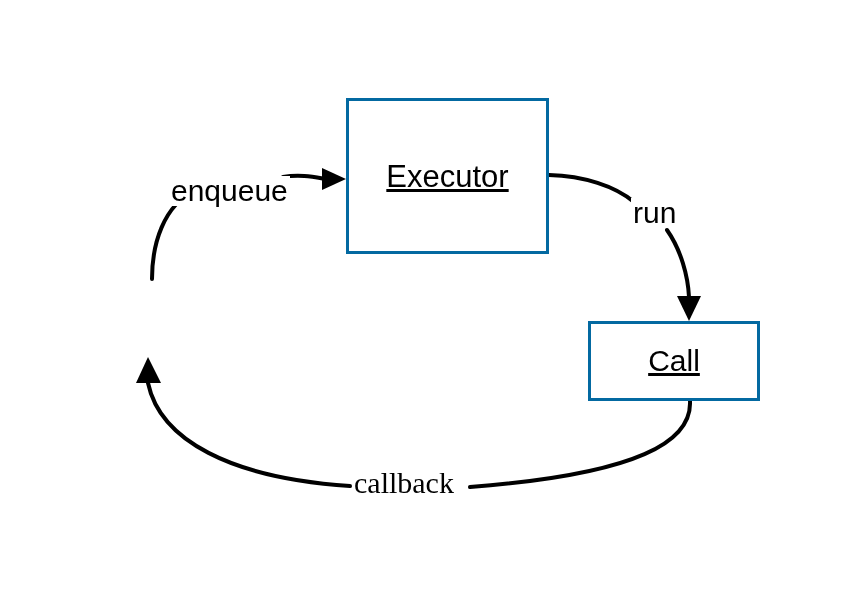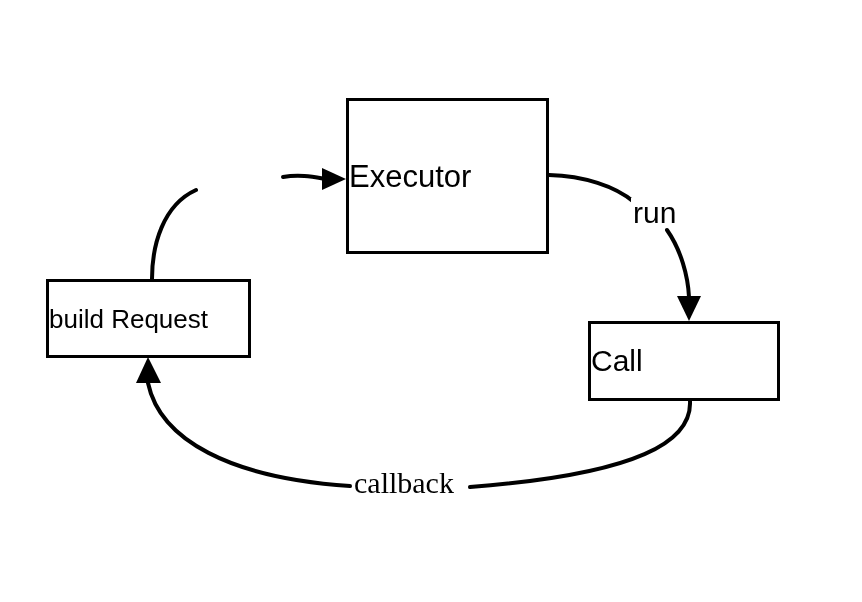--- a/index.html
+++ b/index.html
@@ -22,25 +22,26 @@
     position: absolute;
     left: 0;
     top: 0;
     width: 862px;
     height: 602px;
   }
   .node-box {
     position: absolute;
     box-sizing: border-box;
     background: #ffffff;
-    border: 3px solid #000000;
+    border: 3px solid #0369a1;
     display: flex;
     align-items: center;
-    justify-content: flex-start;
+    justify-content: center;
     z-index: 2;
+    text-decoration: underline;
   }
   .node-label {
     color: #000000;
     font-family: "Liberation Sans", sans-serif;
     font-weight: 400;
     white-space: nowrap;
     line-height: 1;
   }
   #node-executor {
     left: 346px;
@@ -52,21 +53,21 @@
   #node-build-request {
     left: 46px;
     top: 279px;
     width: 205px;
     height: 79px;
   }
   #node-build-request .node-label { font-size: 26px; }
   #node-call {
     left: 588px;
     top: 321px;
-    width: 192px;
+    width: 172px;
     height: 80px;
   }
   #node-call .node-label { font-size: 30px; }
 
   .edge-label {
     position: absolute;
     color: #000000;
     font-family: "Liberation Sans", sans-serif;
     font-size: 30px;
     line-height: 1;
@@ -113,26 +114,24 @@
       <path d="M 690 401 C 692 441, 640 474, 470 487" fill="none" stroke="#000000" stroke-width="4" stroke-linecap="round"></path>
       <path d="M 350 486 C 230 478, 160 440, 148 383" fill="none" stroke="#000000" stroke-width="4" stroke-linecap="round"></path>
       <polygon points="148,357 136,383, 161,383" fill="#000000"></polygon>
     </g>
   </svg>
 
   <div class="node-box" id="node-executor">
     <span class="node-label">Executor</span>
   </div>
 
-  <div class="node-box" id="node-build-request">
-    <span class="node-label">build Request</span>
-  </div>
 
   <div class="node-box" id="node-call">
     <span class="node-label">Call</span>
   </div>
 
+  <div class="edge-label" id="edge-label-enqueue">enqueue</div>
 
   <div class="edge-label" id="edge-label-run">run</div>
 
   <div class="edge-label" id="edge-label-callback">callback</div>
 
 </div>
 
 </body></html>

